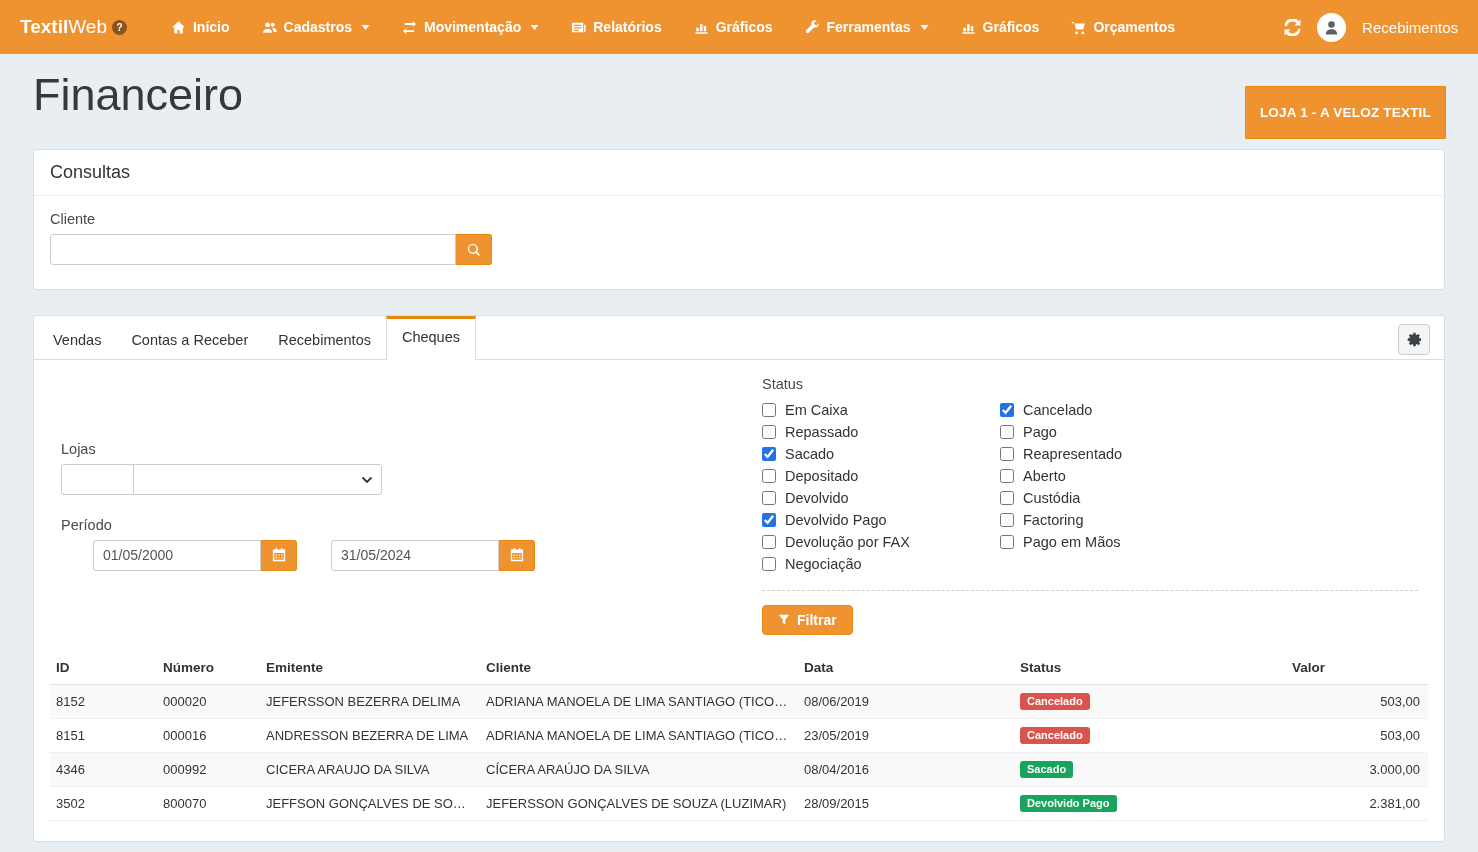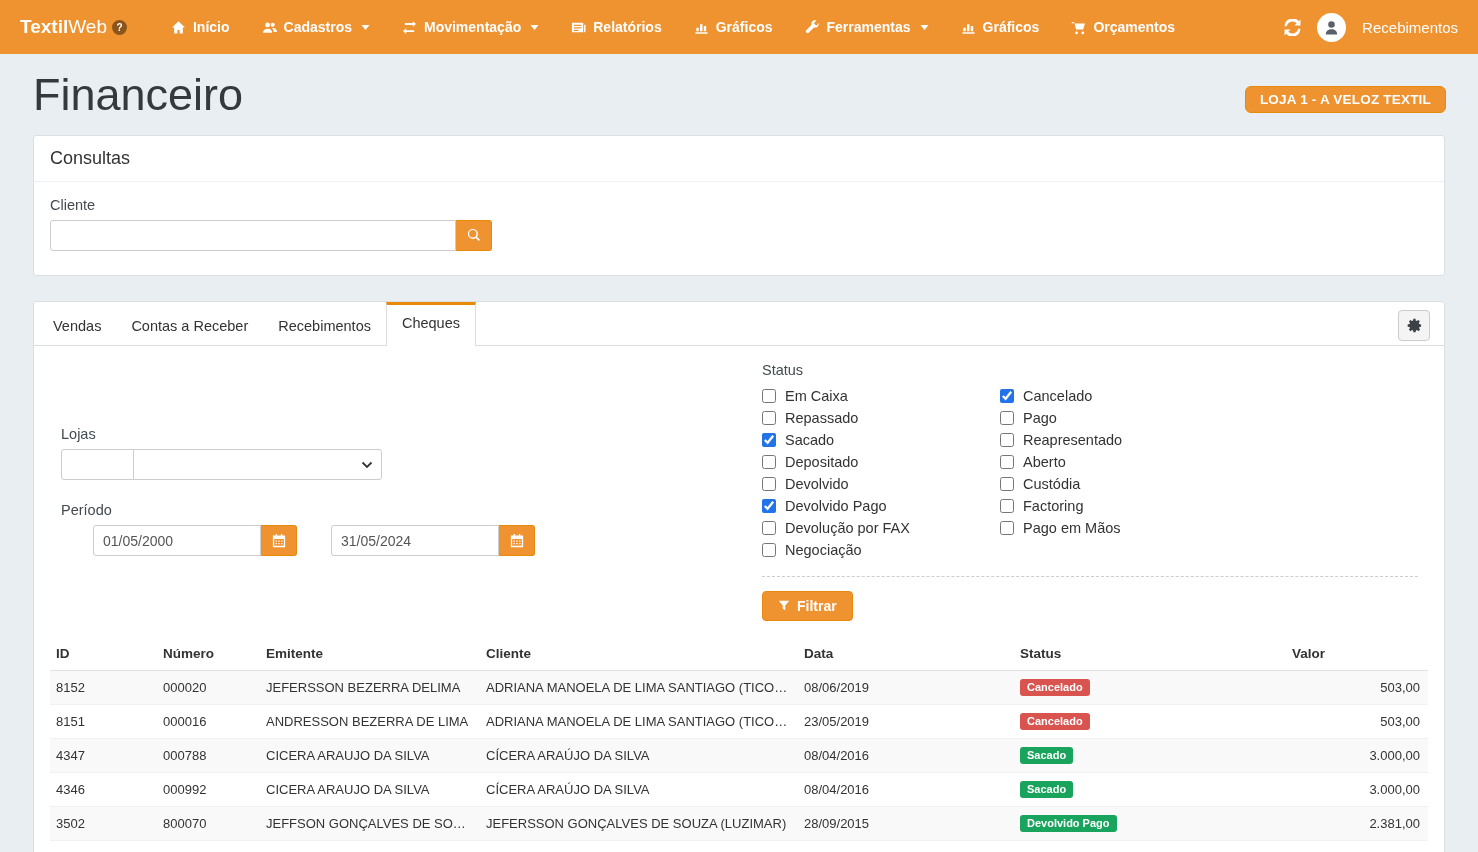--- a/index.html
+++ b/index.html
@@ -39,22 +39,22 @@
     display: flex; align-items: center; justify-content: center; cursor: pointer;
   }
   .avatar svg { width: 17px; height: 17px; fill: #5a6167; }
   .user-name { font-size: 15px; cursor: pointer; }
 
   
   .page-header { display: flex; justify-content: space-between; align-items: flex-start; padding: 12px 32px 10px 33px; }
   .page-title { font-size: 45px; font-weight: 500; color: #35393c; line-height: 1.3; }
   .store-btn {
     margin-top: 20px; background: #ef9230; color: #fff; border: 1px solid #e8890b;
-    font-family: inherit; font-size: 13.5px; font-weight: 700; padding: 5px 14px;
-    border-radius: 6px; cursor: pointer; letter-spacing: 0.2px;
+    font-family: inherit; font-size: 13.5px; font-weight: 700; padding: 18px 14px;
+    border-radius: 1px; cursor: pointer; letter-spacing: 0.2px;
   }
 
   
   .panel { background: #fff; border: 1px solid #dadfe4; border-radius: 3px; margin: 0 33px; }
   .panel-header { padding: 12px 16px; font-size: 18px; color: #333; border-bottom: 1px solid #edf0f2; }
   .panel-body { padding: 15px 16px 24px; }
   .field-label { display: block; font-size: 14.5px; color: #434a50; margin-bottom: 7px; }
 
   .input-group { display: flex; }
   .text-input {
@@ -407,29 +407,20 @@
         <tr>
           <td>8151</td>
           <td>000016</td>
           <td>ANDRESSON BEZERRA DE LIMA</td>
           <td>ADRIANA MANOELA DE LIMA SANTIAGO (TICO DE DIOGO)</td>
           <td>23/05/2019</td>
           <td><span class="badge badge-red">Cancelado</span></td>
           <td class="cell-valor">503,00</td>
         </tr>
         <tr>
-          <td>4347</td>
-          <td>000788</td>
-          <td>CICERA ARAUJO DA SILVA</td>
-          <td>CÍCERA ARAÚJO DA SILVA</td>
-          <td>08/04/2016</td>
-          <td><span class="badge badge-green">Sacado</span></td>
-          <td class="cell-valor">3.000,00</td>
-        </tr>
-        <tr>
           <td>4346</td>
           <td>000992</td>
           <td>CICERA ARAUJO DA SILVA</td>
           <td>CÍCERA ARAÚJO DA SILVA</td>
           <td>08/04/2016</td>
           <td><span class="badge badge-green">Sacado</span></td>
           <td class="cell-valor">3.000,00</td>
         </tr>
         <tr>
           <td>3502</td>

